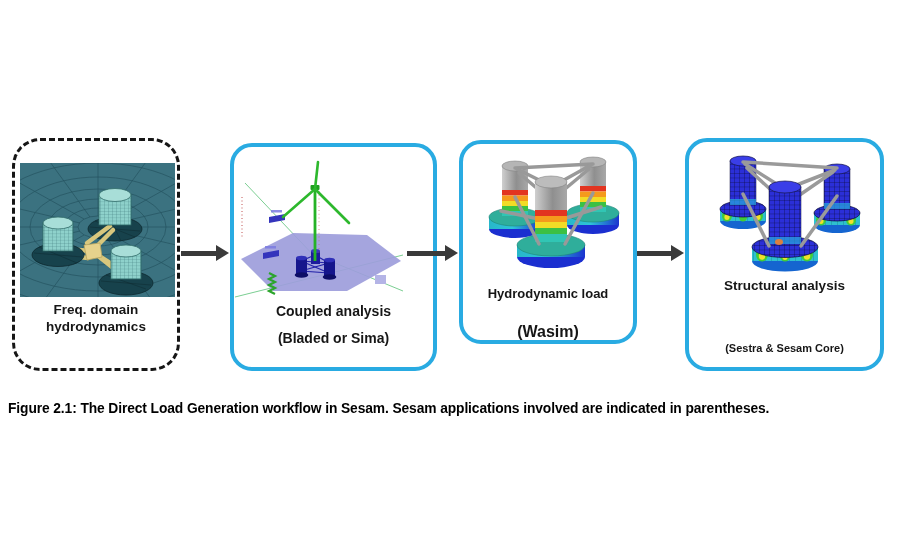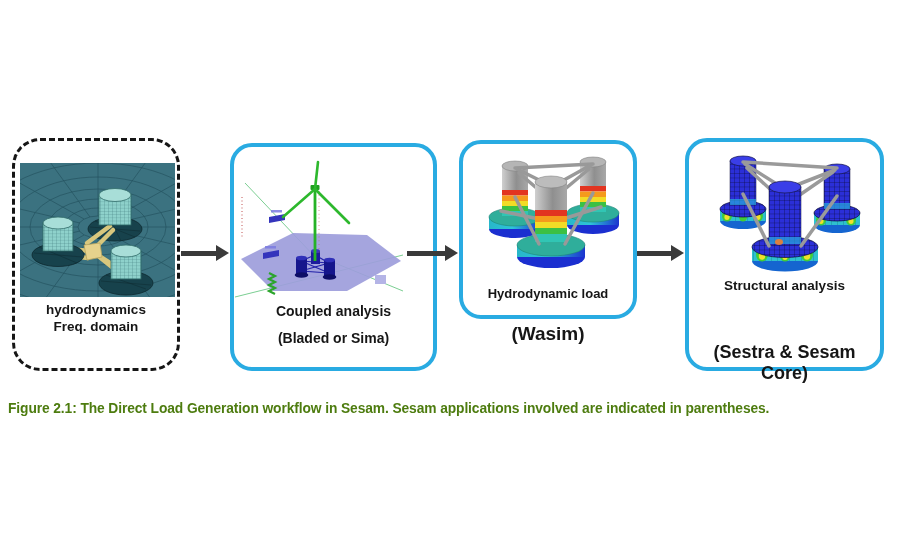--- a/index.html
+++ b/index.html
@@ -3,45 +3,45 @@
 <meta charset="utf-8">
 <style>
   html,body{margin:0;padding:0;background:#fff;}
   .page{position:relative;width:900px;height:540px;background:#ffffff;overflow:hidden;
         font-family:"Liberation Sans",sans-serif;}
   .step{position:absolute;background:#fff;box-sizing:border-box;}
   .step-dashed{border:3px dashed #161616;border-radius:28px;}
   .step-solid{border:4px solid #29ABE2;border-radius:22px;}
   #step1{left:12px;top:138px;width:168px;height:233px;}
   #step2{left:230px;top:143px;width:207px;height:228px;}
-  #step3{left:459px;top:140px;width:178px;height:179px;}
+  #step3{left:459px;top:140px;width:178px;height:204px;}
   #step4{left:685px;top:138px;width:199px;height:233px;}
   .art{position:absolute;display:block;}
   #step1 .art{left:5px;top:22px;width:155px;height:134px;}
   #step2 .art{left:1px;top:12px;width:170px;height:150px;}
   #step3 .art{left:6px;top:5px;width:158px;height:130px;}
   #step4 .art{left:10px;top:4px;width:172px;height:140px;}
   .lines,.app{position:absolute;left:0;right:0;text-align:center;font-weight:700;color:#161616;}
   #step1 .lines{top:160px;font-size:13.5px;line-height:17px;}
   #step1 .app{top:205px;font-size:13.5px;}
   #step2 .lines{top:156px;font-size:14px;line-height:17px;}
   #step2 .app{top:183px;font-size:14px;}
   #step3 .lines{top:142px;font-size:13px;line-height:15.5px;}
-  #step3 .app{top:179px;font-size:19px;}
+  #step3 .app{top:179px;font-size:16px;}
   #step4 .lines{top:135px;font-size:13.5px;line-height:18px;}
-  #step4 .app{top:200px;font-size:18px;}
+  #step4 .app{top:200px;font-size:11px;}
   .arrow{position:absolute;top:245px;height:16px;}
   .arrow::before{content:'';position:absolute;left:0;right:11px;top:6px;height:5px;background:#3A3A3A;}
   .arrow::after{content:'';position:absolute;right:0;top:0;width:0;height:0;
     border-left:13px solid #3A3A3A;border-top:8px solid transparent;border-bottom:8px solid transparent;}
   #arrow1{left:181px;width:48px;}
   #arrow2{left:407px;width:51px;}
   #arrow3{left:637px;width:47px;}
   .caption{position:absolute;left:8px;top:401px;width:860px;font-size:13.8px;font-weight:700;
-    color:#4d7c0f;letter-spacing:-0.1px;}
+    color:#000000;letter-spacing:-0.1px;}
 </style>
 </head>
 <body>
 
 <div class="page">
 
   <div class="step step-dashed" id="step1">
     <svg class="art" viewBox="0 0 155 134">
       <defs>
         <pattern id="p-cyl" width="4" height="3.2" patternUnits="userSpaceOnUse">
@@ -96,22 +96,22 @@
       <path d="M14 90 L62 94 M19 84 L57 100" stroke="#0e2a30" stroke-width="0.5"></path>
       <rect x="23" y="60" width="30" height="28" fill="url(#p-cyl)" stroke="#2f6a67" stroke-width="0.8"></rect>
       <ellipse cx="38" cy="60" rx="15" ry="6" fill="#a8ded8" stroke="#2f6a67" stroke-width="0.8"></ellipse>
 
       <ellipse cx="106" cy="120" rx="27" ry="12" fill="#17424c" stroke="#0e2a30" stroke-width="0.8"></ellipse>
       <path d="M81 118 L131 122 M86 112 L126 126" stroke="#0e2a30" stroke-width="0.5"></path>
       <rect x="91" y="88" width="30" height="28" fill="url(#p-cyl)" stroke="#2f6a67" stroke-width="0.8"></rect>
       <ellipse cx="106" cy="88" rx="15" ry="6" fill="#a8ded8" stroke="#2f6a67" stroke-width="0.8"></ellipse>
     </svg>
     <div class="lines">
+      <div>Freq. domain</div>
       <div>hydrodynamics</div>
-      <div>Freq. domain</div>
     </div>
   </div>
 
   <div class="arrow" id="arrow1"></div>
 
   <div class="step step-solid" id="step2">
     <svg class="art" viewBox="0 0 170 150">
       <line x1="7" y1="38" x2="7" y2="78" stroke="#c05050" stroke-width="1" stroke-dasharray="1 2.5"></line>
       <line x1="10" y1="24" x2="82" y2="100" stroke="#6cc886" stroke-width="0.9"></line>
       <line x1="0" y1="138" x2="168" y2="96" stroke="#6cc886" stroke-width="0.9"></line>

